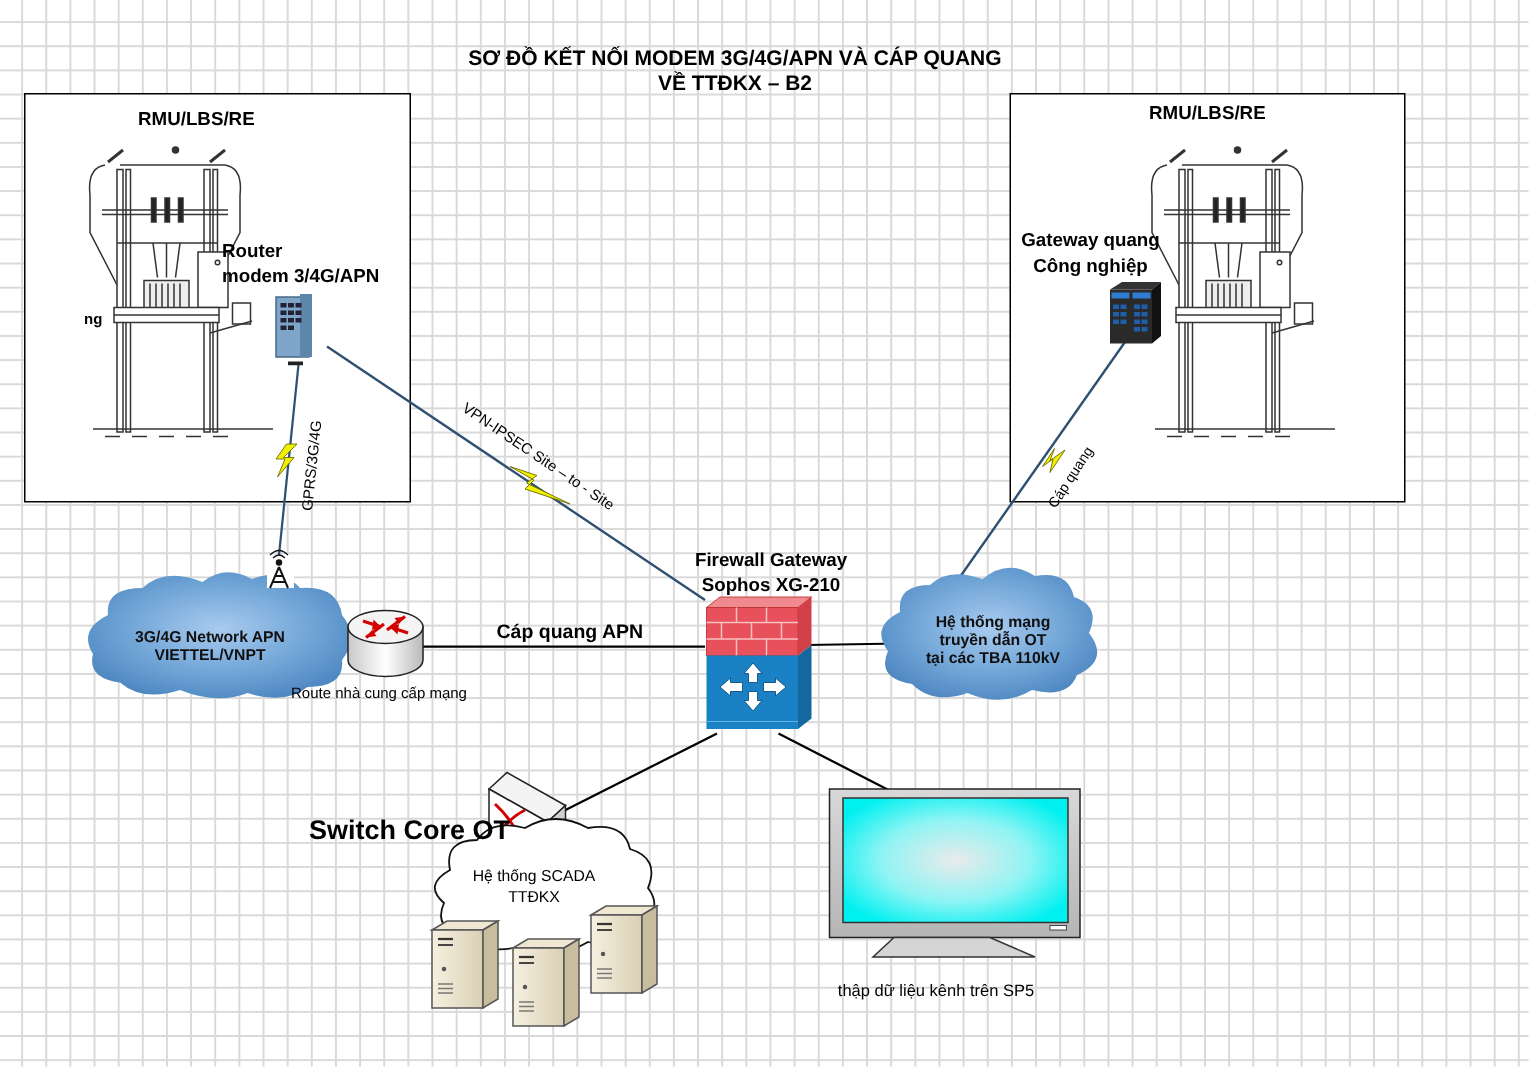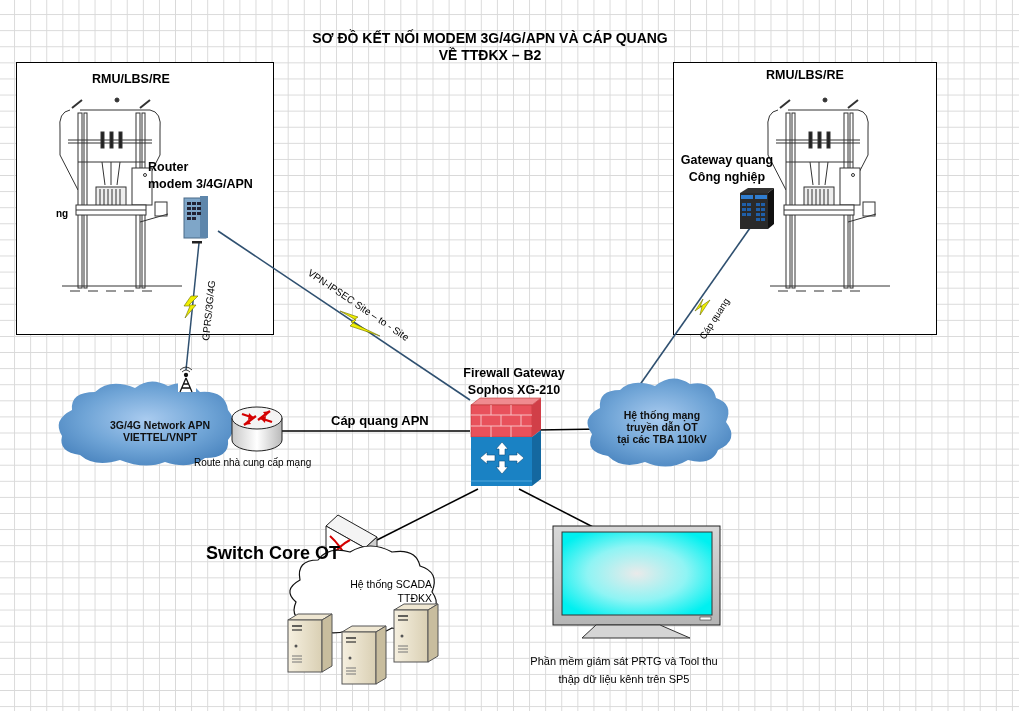--- a/index.html
+++ b/index.html
@@ -336,42 +336,41 @@
 <div class="abs lbl-b" style="left:766px;top:68px;font-size:12.5px;">RMU/LBS/RE</div>
 <div class="abs lbl-b" style="left:678px;top:152px;width:98px;text-align:center;font-size:12.5px;line-height:17px;">
   <div>Gateway quang</div>
   <div>Công nghiệp</div>
 </div>
 
 <div class="abs plain" style="left:175px;top:296px;font-size:10px;transform:rotate(-84deg);transform-origin:left top;white-space:nowrap;top:340px;left:200px;">GPRS/3G/4G</div>
 <div class="abs plain" style="left:312px;top:267px;font-size:10px;transform:rotate(34deg);transform-origin:left top;white-space:nowrap;">VPN-IPSEC Site – to - Site</div>
 <div class="abs plain" style="left:697px;top:335px;font-size:9.5px;transform:rotate(-57deg);transform-origin:left top;white-space:nowrap;">Cáp quang</div>
 
-<div class="abs cloud-text" style="left:92px;top:419px;width:136px;">
+<div class="abs cloud-text" style="left:72px;top:419px;width:136px;">
   <div>3G/4G Network APN</div>
   <div>VIETTEL/VNPT</div>
 </div>
 <div class="abs plain" style="left:194px;top:457px;font-size:10px;">Route nhà cung cấp mạng</div>
 
 <div class="abs lbl-b" style="left:308px;top:413px;font-size:13px;margin-left:23px;">Cáp quang APN</div>
 
 <div class="abs lbl-b" style="left:452px;top:365px;width:124px;text-align:center;font-size:12.5px;line-height:17px;">
   <div>Firewall Gateway</div>
   <div>Sophos XG-210</div>
 </div>
 
 <div class="abs cloud-text" style="left:597px;top:409px;width:130px;">
   <div>Hệ thống mạng</div>
   <div>truyền dẫn OT</div>
   <div>tại các TBA 110kV</div>
 </div>
 
 <div class="abs lbl-b" style="left:206px;top:543px;font-size:18px;">Switch Core OT</div>
 
-<div class="abs plain" style="left:312px;top:577px;width:120px;text-align:right;font-size:10.5px;line-height:14px;">
+<div class="abs plain" style="left:296px;top:577px;width:120px;text-align:center;font-size:10.5px;line-height:14px;">
   <div>Hệ thống SCADA</div>
   <div>TTĐKX</div>
 </div>
 
 <div class="abs plain" style="left:508px;top:652px;width:232px;text-align:center;font-size:11px;line-height:18px;">
-  <div>Phần mềm giám sát PRTG và Tool thu</div>
   <div>thập dữ liệu kênh trên SP5</div>
 </div>
 
 </body></html>

